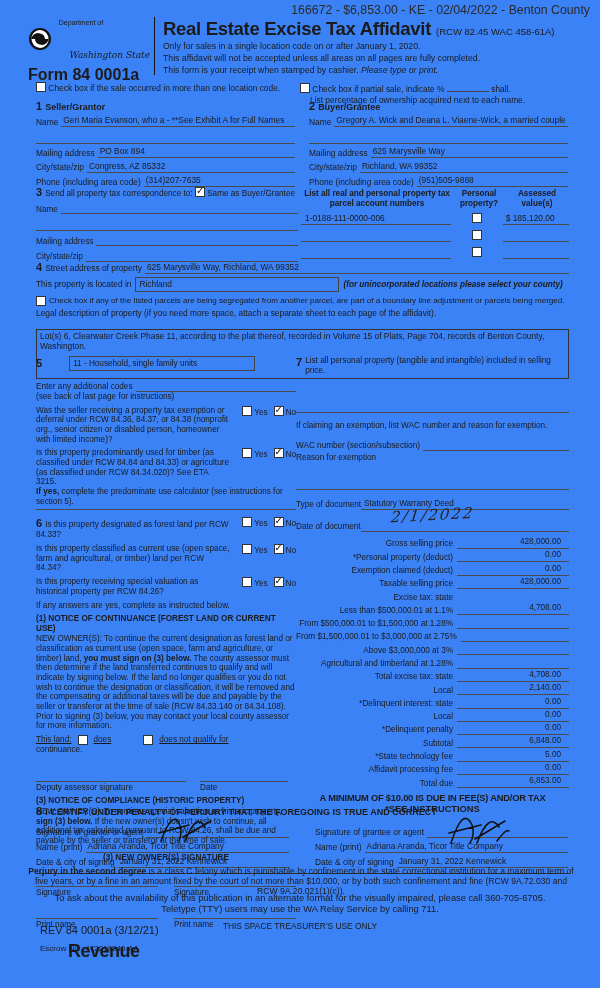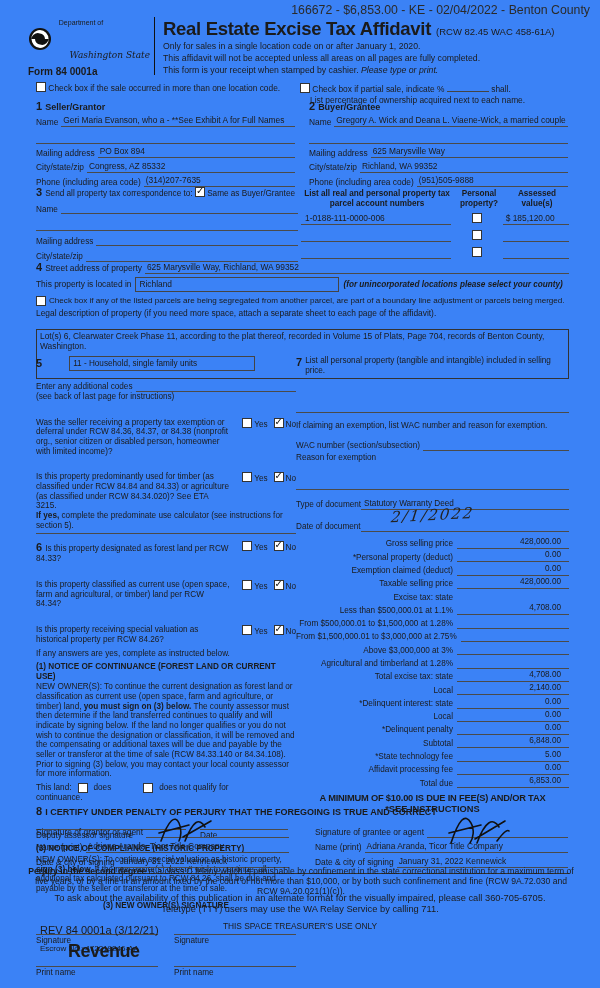--- a/index.html
+++ b/index.html
@@ -18,21 +18,21 @@
   .yn{white-space:nowrap;margin-left:auto;padding-left:4px;}
   .yn .cb{margin:0 2px 0 6px;}
   
   .receipt{position:absolute;top:3px;right:10px;font-size:12.3px;color:#2a2a2a;}
   .hdr{position:absolute;top:17px;left:28px;width:560px;display:flex;}
   .logo{width:122px;flex:none;padding-top:2px;}
   .logo .dept{font-size:7px;text-align:center;margin-left:18px;width:70px;}
   .logo .revrow{display:flex;align-items:center;}
   .logo .rev{font-size:18px;font-weight:bold;letter-spacing:-0.5px;}
   .logo .state{font-family:"DejaVu Serif",serif;font-style:italic;font-size:9px;text-align:right;margin-top:-1px;}
-  .logo .formno{font-size:10px;font-weight:bold;margin-top:5px;}
+  .logo .formno{font-size:16px;font-weight:bold;margin-top:5px;}
   .vline{border-left:1.6px solid #111;height:58px;margin:0 8px 0 4px;flex:none;}
   .titleblk{padding-top:1px;}
   .titleblk .trow{display:flex;align-items:baseline;gap:5px;}
   .titleblk .t1{font-size:18.5px;font-weight:bold;letter-spacing:-0.3px;white-space:nowrap;}
   .titleblk .t2{font-size:9.5px;white-space:nowrap;}
   .titleblk .sub{font-size:8.7px;margin-top:1.5px;}
   .checkrow{position:absolute;top:82px;left:36px;width:540px;display:flex;}
   .checkrow .c1{width:262px;flex:none;}
   .checkrow .c2{margin-left:2px;}
   .pctline{border-bottom:1px solid #444;display:inline-block;width:42px;height:9px;}
@@ -60,25 +60,25 @@
   .locbox{border:1px solid #444;width:196px;height:13px;padding:0 3px;margin:0 4px;display:flex;align-items:center;}
   .countynote{font-weight:bold;font-style:italic;font-size:8.2px;}
   .segrow{display:flex;align-items:flex-start;gap:3px;margin-top:4px;font-size:8.1px;white-space:nowrap;}
   .legallbl{margin-top:3.5px;}
   .legalbox{border:1px solid #333;height:44px;margin-top:10px;padding:2px 3px;}
   
   .colL{position:absolute;top:356px;left:36px;width:260px;font-size:8.2px;}
   .colR{position:absolute;top:356px;left:296px;width:273px;font-size:8.2px;}
   .userow{display:flex;align-items:center;}
   .usebox{border:1px solid #444;width:178px;height:13px;margin-left:24px;padding:0 3px;display:flex;align-items:center;}
-  .q{display:flex;margin-top:16px;}
+  .q{display:flex;margin-top:4px;}
   .q .qt{width:194px;}
   .divline{border-bottom:1px solid #4a4a4a;}
   .n1body,.n2body{margin-top:1px;text-align:left;}
-  .landrow{display:flex;align-items:center;gap:4px;margin-top:4px;}
+  .landrow{display:flex;align-items:center;gap:4px;margin-top:4px;text-decoration:underline;}
   .landrow .cb{margin:0 2px;}
   .deputyrow{display:flex;gap:14px;margin-top:16px;}
   .deputyrow .du1{width:150px;} .deputyrow .du2{width:88px;}
   .dulbl{display:flex;gap:14px;margin-top:1px;}
   .dulbl span:first-child{width:150px;} 
   .sig3title{text-align:center;font-weight:bold;margin-top:7px;}
   .siggrid{display:flex;gap:16px;margin-top:12px;}
   .siggrid .sgcol{width:122px;}
   .siggrid .u{height:11px;}
   .sglbl{margin-top:1px;}

